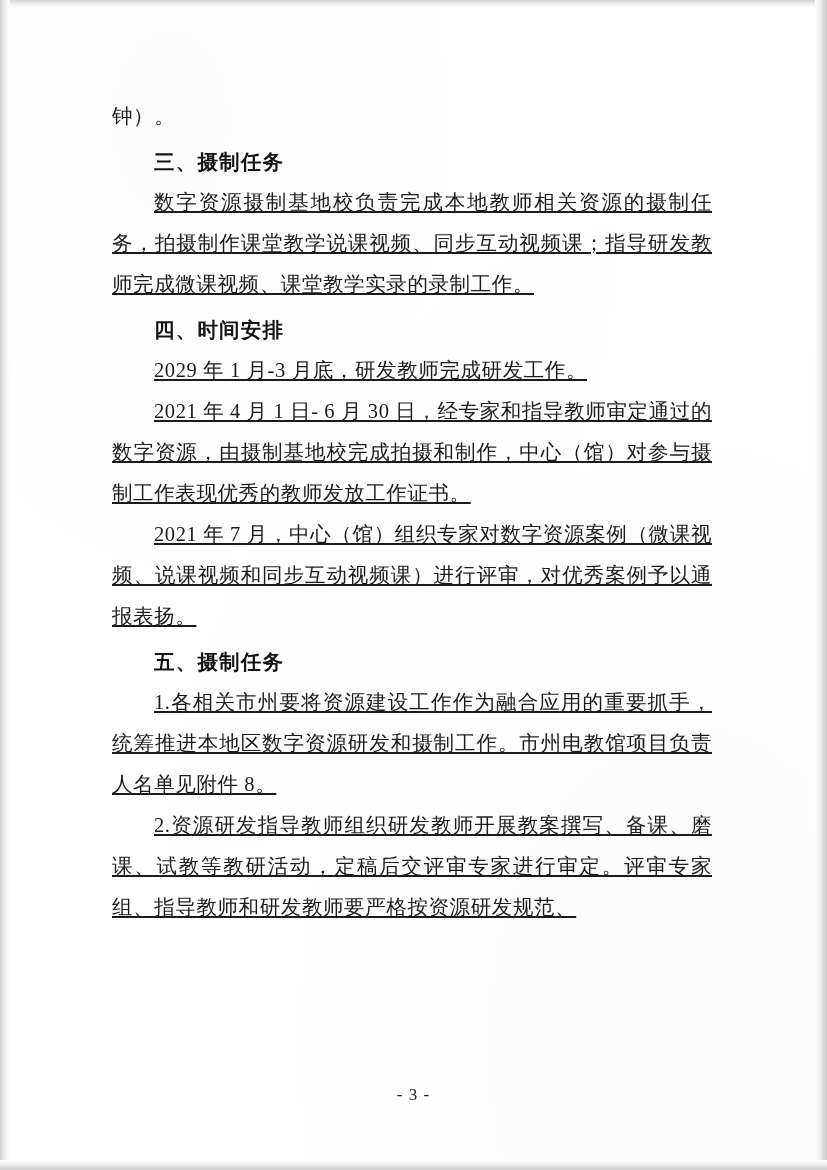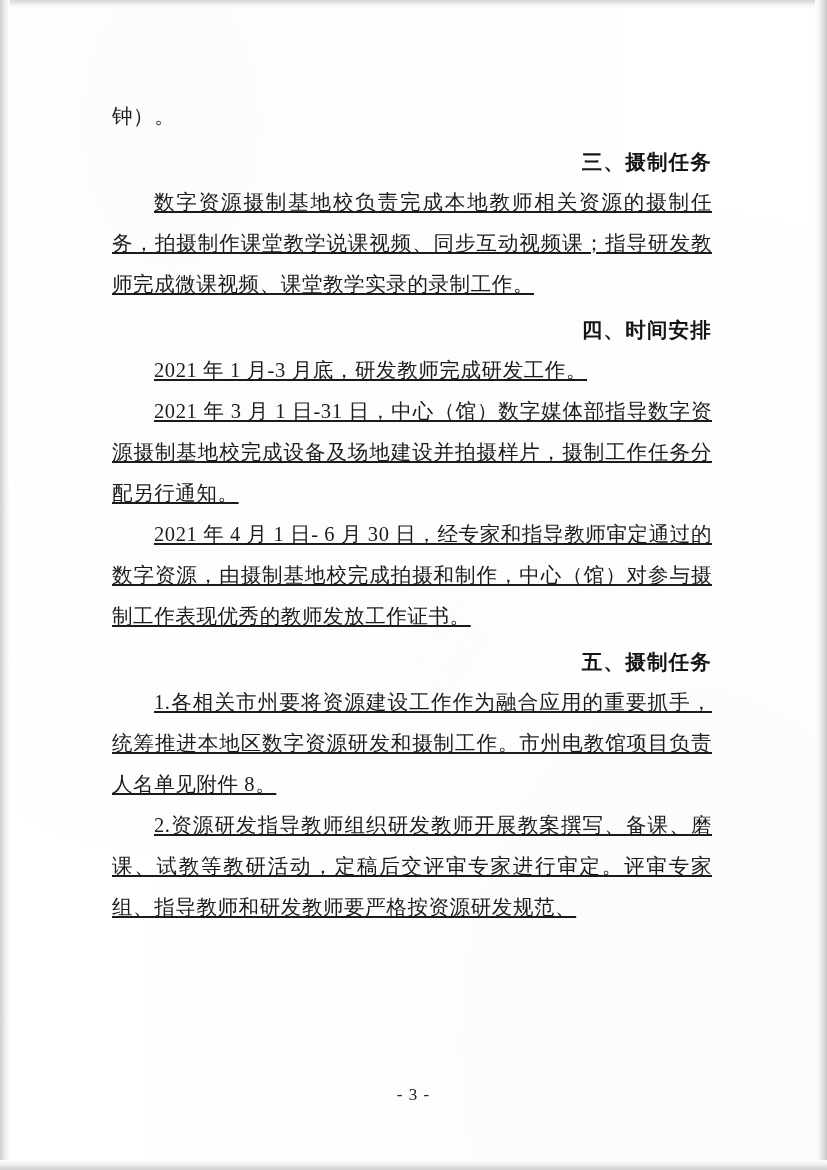--- a/index.html
+++ b/index.html
@@ -72,21 +72,20 @@
   }
   .heading {
     font-family: "Liberation Sans", "DejaVu Sans", sans-serif;
     font-weight: bold;
     font-size: 20.5px;
     line-height: 41px;
     color: #141414;
     text-indent: 42px;
     letter-spacing: 1.2px;
     margin: 0;
-    text-align: right;
   }
   .gap-small { height: 4px; }
 
   #footer {
     position: absolute;
     left: 0;
     top: 1085px;
     width: 827px;
     text-align: center;
     font-family: "Liberation Serif", "DejaVu Serif", serif;
@@ -123,26 +122,26 @@
     <div class="gap-small"></div>
 
     <p class="heading">三、摄制任务</p>
 
     <p class="para indent">数字资源摄制基地校负责完成本地教师相关资源的摄制任务，拍摄制作课堂教学说课视频、同步互动视频课；指导研发教师完成微课视频、课堂教学实录的录制工作。</p>
 
     <div class="gap-small"></div>
 
     <p class="heading">四、时间安排</p>
 
-    <p class="para indent">2021 年 1 月-3 月底，研发教师完成研发工作。</p>
+    <p class="para indent">2029 年 1 月-3 月底，研发教师完成研发工作。</p>
 
-    <p class="para indent">2021 年 3 月 1 日-31 日，中心（馆）数字媒体部指导数字资源摄制基地校完成设备及场地建设并拍摄样片，摄制工作任务分配另行通知。</p>
 
     <p class="para indent">2021 年 4 月 1 日- 6 月 30 日，经专家和指导教师审定通过的数字资源，由摄制基地校完成拍摄和制作，中心（馆）对参与摄制工作表现优秀的教师发放工作证书。</p>
 
+    <p class="para indent">2021 年 7 月，中心（馆）组织专家对数字资源案例（微课视频、说课视频和同步互动视频课）进行评审，对优秀案例予以通报表扬。</p>
 
 
     <div class="gap-small"></div>
 
     <p class="heading">五、摄制任务</p>
 
     <p class="para indent">1.各相关市州要将资源建设工作作为融合应用的重要抓手，统筹推进本地区数字资源研发和摄制工作。市州电教馆项目负责人名单见附件 8。</p>
 
     <p class="para indent">2.资源研发指导教师组织研发教师开展教案撰写、备课、磨课、试教等教研活动，定稿后交评审专家进行审定。评审专家组、指导教师和研发教师要严格按资源研发规范、</p>
 

